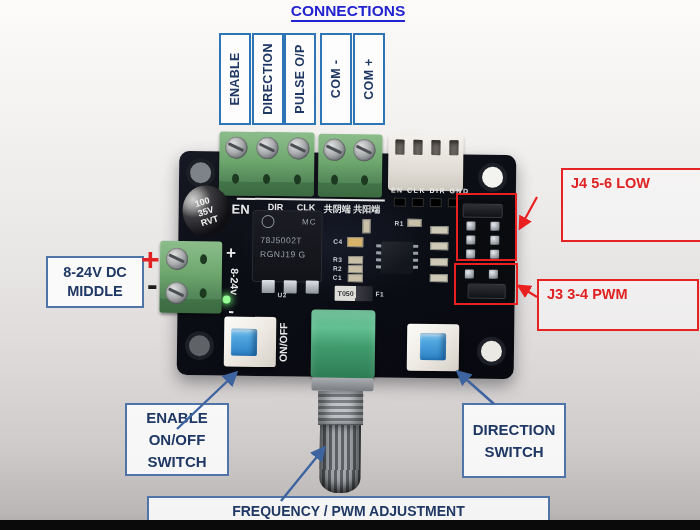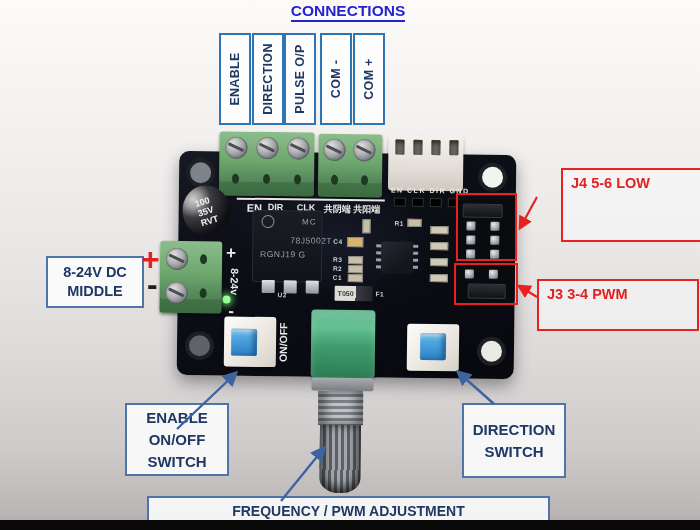--- a/index.html
+++ b/index.html
@@ -48,21 +48,21 @@
   .swcap{position:absolute;background:linear-gradient(180deg,#8ed0f4 0%,#51a7e0 30%,#2b80c4 100%);
     border-radius:2px;box-shadow:inset -4px 0 5px rgba(10,60,110,.55),inset 0 3px 2px rgba(255,255,255,.5);}
   .cap100{position:absolute;left:4px;top:34px;width:48px;height:52px;border-radius:50%;transform:rotate(-14deg);
     background:radial-gradient(circle at 28% 22%,#cfcfcf 0%,#9a9a9a 16%,#3c3c40 34%,#0f0f13 70%);
     display:flex;align-items:center;justify-content:center;}
   .cap100 .ctxt{color:#f2f2f2;font-size:9px;font-weight:700;line-height:10px;text-align:left;transform:rotate(-4deg);}
   .reg{position:absolute;left:74px;top:58px;width:68px;height:70px;background:linear-gradient(180deg,#1c1d24,#121318);
     border:1px solid #2a2b33;border-radius:4px;color:#99a0aa;}
   .reg .brand{position:absolute;right:5px;top:6px;font-size:8px;letter-spacing:1px;}
   .reg .logo{position:absolute;left:8px;top:4px;width:11px;height:11px;border:1.5px solid #8b929c;border-radius:50%;}
-  .reg .l1{position:absolute;left:7px;top:24px;font-size:8.5px;letter-spacing:.5px;margin-left:30px;}
+  .reg .l1{position:absolute;left:7px;top:24px;font-size:8.5px;letter-spacing:.5px;}
   .reg .l2{position:absolute;left:7px;top:38px;font-size:8.5px;letter-spacing:.5px;}
   .leg{position:absolute;width:13px;height:13px;background:linear-gradient(180deg,#dfe2e6,#8f959c);border-radius:1px;}
   .soic{position:absolute;left:203px;top:88px;width:32px;height:32px;border-radius:2px;
     background:linear-gradient(145deg,#272932 0%,#14161d 70%);}
   .soic i{position:absolute;width:5px;height:3px;background:#9aa0a8;}
   .lbl{position:absolute;color:#ccd2d8;font-size:6.5px;font-weight:700;letter-spacing:.5px;}
   .t050{position:absolute;left:157px;top:133px;width:38px;height:15px;border-radius:1px;
     background:linear-gradient(90deg,#dddcd6 0%,#dddcd6 55%,#3d3e45 55%,#23242b 100%);
     color:#33343a;font-size:7px;font-weight:700;display:flex;align-items:center;padding-left:3px;box-sizing:border-box;}
   .led{position:absolute;left:45px;top:144px;width:8px;height:8px;border-radius:50%;background:#96ff96;
@@ -136,21 +136,21 @@
       <div class="wslot" style="left:25px;top:5px"></div>
       <div class="wslot" style="left:43px;top:5px"></div>
       <div class="wslot" style="left:61px;top:5px"></div>
     </div>
     <div class="smd" style="left:215px;top:44px;width:10px;height:7px;background:#000;border-color:#333"></div>
     <div class="smd" style="left:233px;top:44px;width:10px;height:7px;background:#000;border-color:#333"></div>
     <div class="smd" style="left:251px;top:44px;width:10px;height:7px;background:#000;border-color:#333"></div>
     <div class="smd" style="left:269px;top:44px;width:10px;height:7px;background:#000;border-color:#333"></div>
 
     <div style="position:absolute;left:58px;top:46px;width:148px;height:1.5px;background:#e6e6e6"></div>
-    <div class="silk" style="left:68px;top:50px;font-size:11px">EN</div>
+    <div class="silk" style="left:53px;top:50px;font-size:13px">EN</div>
     <div class="silk" style="left:89px;top:50px;font-size:9px">DIR</div>
     <div class="silk" style="left:118px;top:50px;font-size:9px">CLK</div>
     <div class="silk" style="left:145px;top:50px;font-size:9px">共阴端 共阳端</div>
     <div class="silk" style="left:212px;top:33px;font-size:7px;letter-spacing:1.5px">EN CLK DIR GND</div>
 
     <div class="cap100">
       <div class="ctxt">
         <div>100</div>
         <div>35V</div>
         <div>RVT</div>

